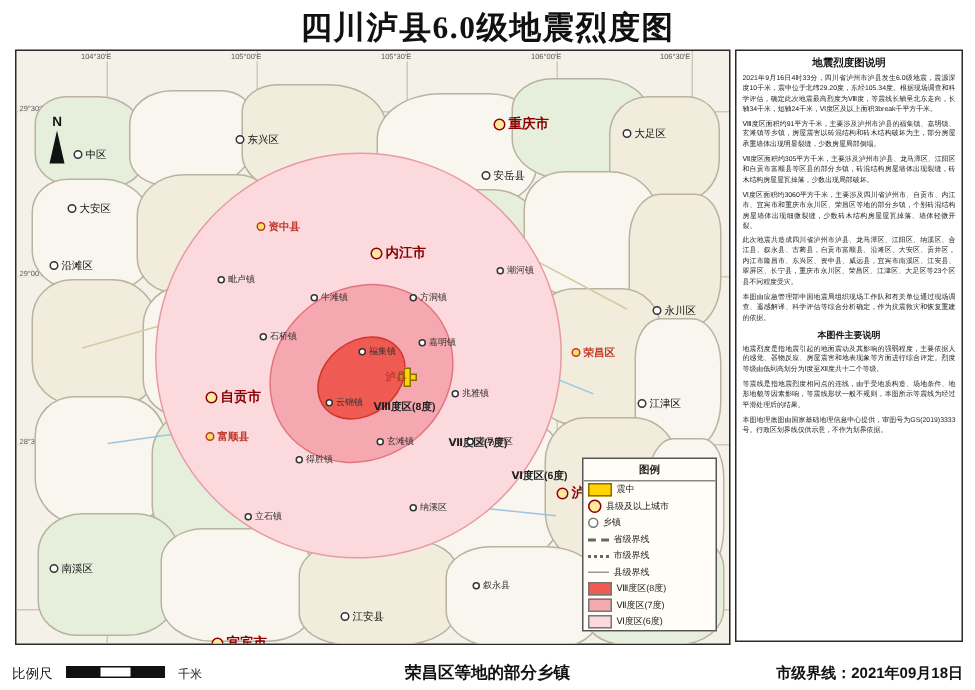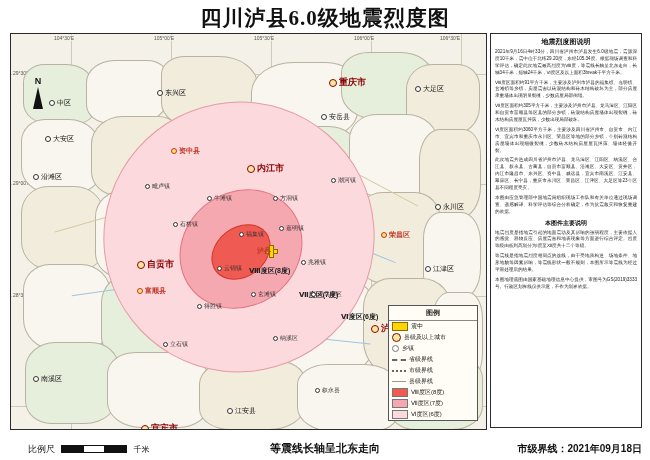--- a/index.html
+++ b/index.html
@@ -96,21 +96,21 @@
   .panel h3{
     margin:0 0 2px 0;font-size:7px;text-align:center;font-weight:bold;color:#111;
   }
   .panel p{
     margin:0 0 3px 0;font-size:4.6px;line-height:1.5;text-align:justify;color:#222;
   }
   .panel h4{
     margin:3px 0 2px 0;font-size:6px;text-align:center;font-weight:bold;color:#111;
   }
   
-  .scalebar-wrap{position:absolute;left:28px;bottom:4px;font-size:8px;color:#111;}
+  .scalebar-wrap{position:absolute;left:8px;bottom:4px;font-size:8px;color:#111;font-family:Liberation Mono, monospace;}
   .scalebar-wrap .lbl{font-size:9px;}
   .scalebar{display:inline-block;vertical-align:middle;margin-left:4px;}
   .scalebar .bar{display:inline-block;height:6px;width:20px;border:1px solid #111;}
   .scalebar .bar.fill{background:#111;}
   .scalebar .bar.empty{background:#fff;}
   .footer-center{
     position:absolute;left:0;bottom:4px;width:650px;text-align:center;
     font-size:11px;font-weight:bold;color:#111;
   }
   .footer-right{
@@ -295,14 +295,14 @@
 </div>
 
 <div class="scalebar-wrap">
   <span class="lbl">比例尺</span>
   <span class="scalebar">
     <span class="bar fill"></span><span class="bar empty"></span><span class="bar fill"></span>
   </span>
   <span style="margin-left:4px;font-size:8px;">千米</span>
 </div>
 
-<div class="footer-center">等震线长轴呈北东走向</div>
+<div class="footer-center">荣昌区等地的部分乡镇</div>
 <div class="footer-right">市级界线：2021年09月18日</div>
 
 </body></html>

